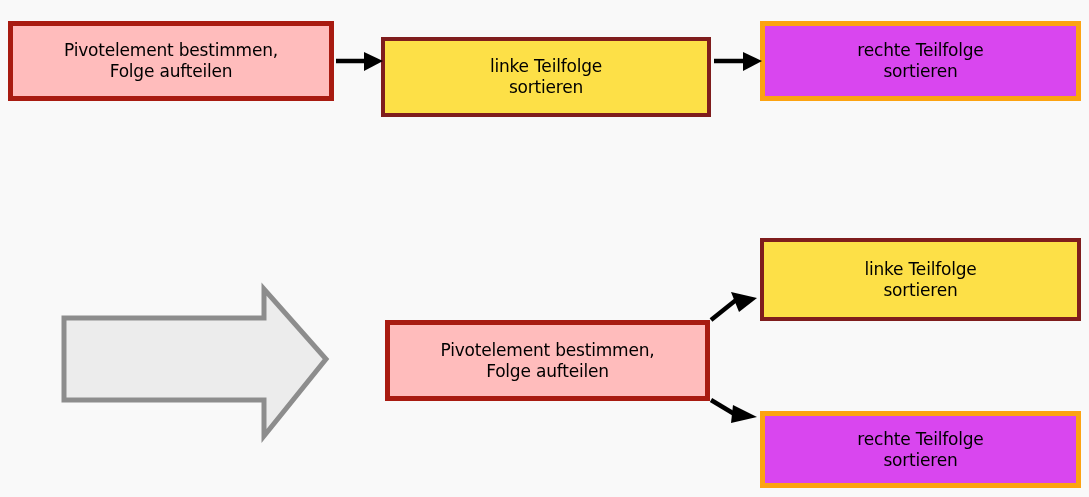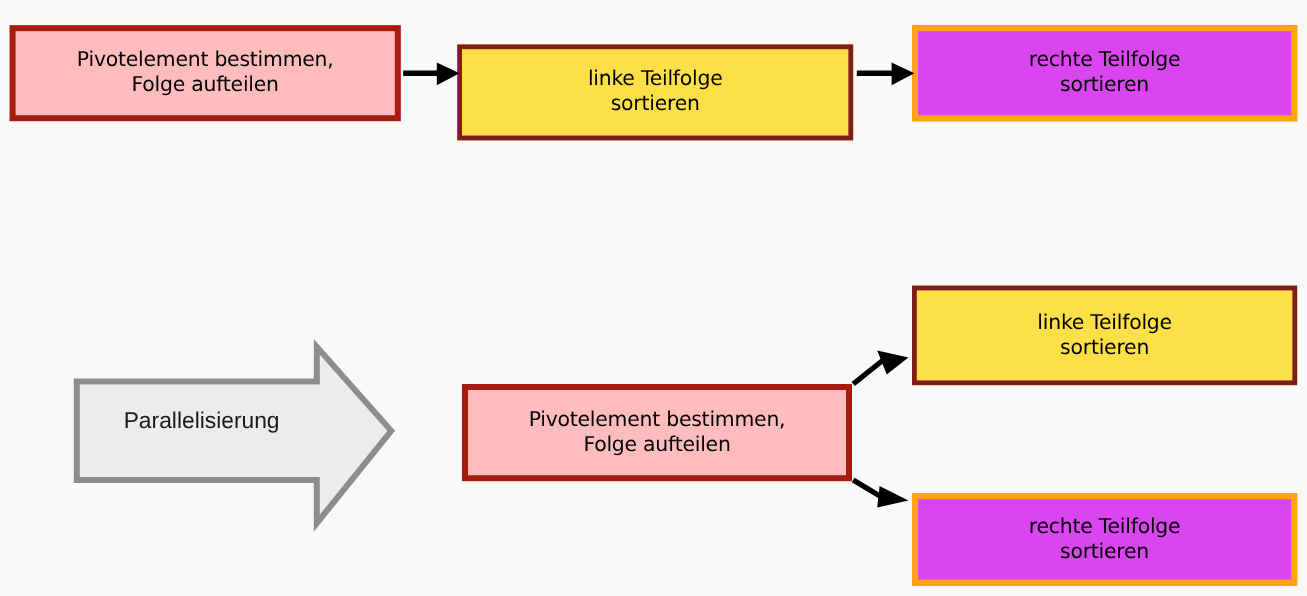--- a/index.html
+++ b/index.html
@@ -127,15 +127,14 @@
     <g>
       <line class="flow-line" x1="711" y1="320" x2="736" y2="300"></line>
       <polygon class="flow-head" points="731,292 757,298 739,312"></polygon>
     </g>
     <g>
       <line class="flow-line" x1="711" y1="400" x2="736" y2="415"></line>
       <polygon class="flow-head" points="733,405 757,417 731,423"></polygon>
     </g>
   </svg>
 
-  <div id="big-arrow-label">Parallelisierung</div>
 
 </div>
 
 </body></html>

